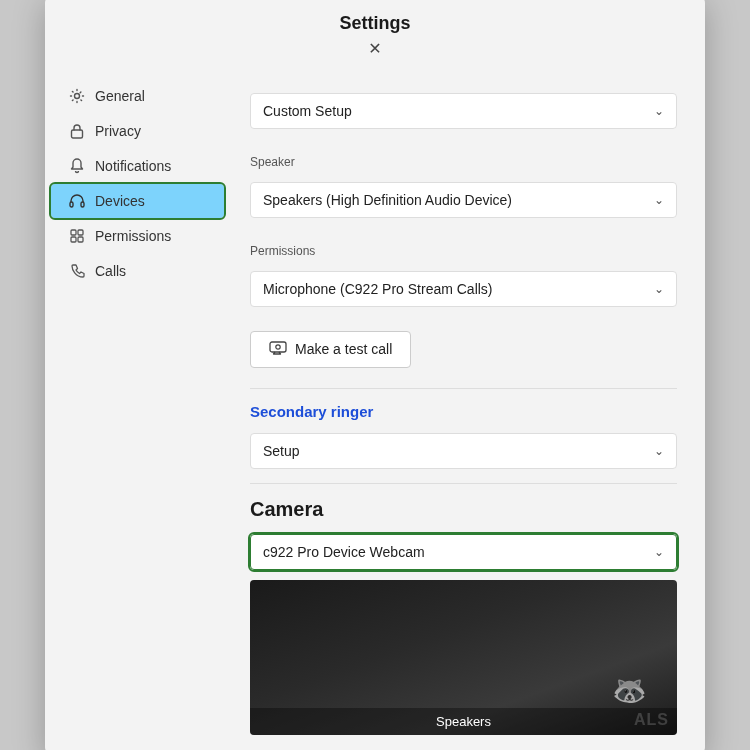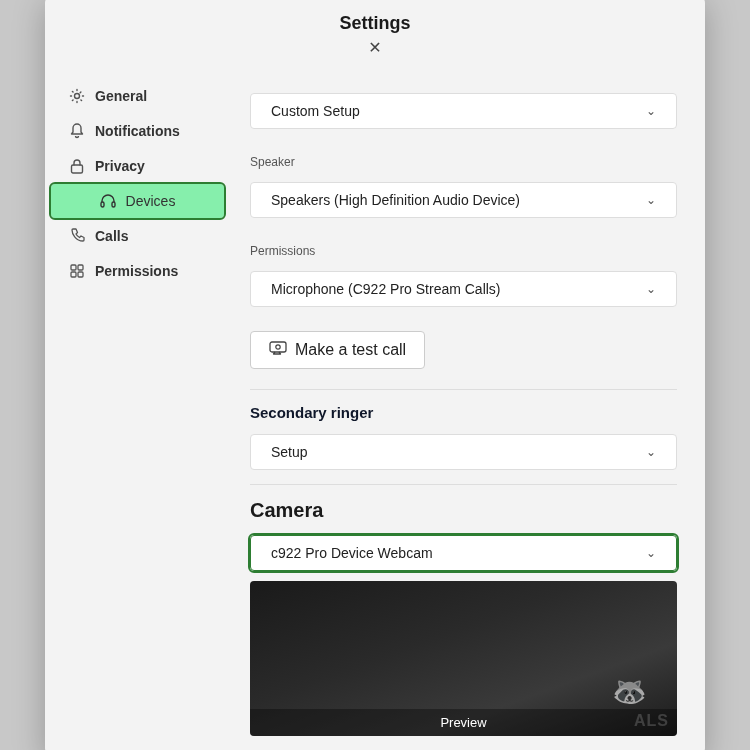--- a/index.html
+++ b/index.html
@@ -60,27 +60,25 @@
     .sidebar-item {
       display: flex;
       align-items: center;
       gap: 10px;
       padding: 9px 18px;
       font-size: 14px;
       color: #333;
       cursor: pointer;
       border-radius: 4px;
       margin: 1px 6px;
-      font-weight: bold;
     }
     .sidebar-item.active {
-      background: #86efac;
+      background: #7dd3fc;
       font-weight: 500;
       outline: 2px solid #2d7d32;
-      justify-content: center;
     }
     .sidebar-icon {
       width: 16px;
       height: 16px;
       display: inline-flex;
       align-items: center;
       justify-content: center;
       color: #555;
       flex-shrink: 0;
     }
@@ -97,21 +95,21 @@
     .dropdown-label {
       font-size: 12px;
       color: #555;
       margin-bottom: 4px;
       margin-top: 26px;
     }
     .dropdown {
       background: #fff;
       border: 1px solid #ddd;
       border-radius: 4px;
-      padding: 9px 20px;
+      padding: 9px 12px;
       display: flex;
       justify-content: space-between;
       align-items: center;
       cursor: pointer;
       font-size: 14px;
       color: #222;
       width: 100%;
       margin-top: 13px;
     }
     .dropdown.camera-select {
@@ -121,40 +119,40 @@
     .chevron {
       font-size: 12px;
       color: #555;
     }
     
     .test-call-btn {
       background: #fff;
       border: 1px solid #ccc;
       border-radius: 4px;
       padding: 9px 18px;
-      font-size: 16px;
+      font-size: 14px;
       cursor: pointer;
       display: inline-flex;
-      align-items: center;
+      align-items: flex-start;
       gap: 8px;
       margin-top: 14px;
       margin-bottom: 6px;
       color: #222;
     }
     
     .divider {
       border: none;
       border-top: 1px solid #ddd;
       margin: 14px 0;
     }
     
     .section-title {
       font-size: 15px;
       font-weight: 600;
-      color: #0f172a;
+      color: #1d4ed8;
       margin-bottom: 4px;
     }
     
     .camera-section-title {
       font-size: 20px;
       font-weight: 600;
       color: #1a1a1a;
       margin-bottom: 8px;
       margin-top: 4px;
     }
@@ -217,67 +215,67 @@
             <circle cx="8" cy="8" r="2.5" stroke="#555" stroke-width="1.4"></circle>
             <path d="M8 1.5v1M8 13.5v1M1.5 8h1M13.5 8h1M3.4 3.4l.7.7M11.9 11.9l.7.7M11.9 4.1l-.7.7M4.1 11.9l-.7.7" stroke="#555" stroke-width="1.4" stroke-linecap="round"></path>
           </svg>
         </span>
         <span>General</span>
       </div>
 
       <div class="sidebar-item">
         <span class="sidebar-icon">
           <svg width="14" height="16" viewBox="0 0 14 16" fill="none" xmlns="http://www.w3.org/2000/svg">
+            <rect x="1.5" y="7" width="11" height="8" rx="1.5" stroke="#555" stroke-width="1.4"></rect>
+            <path d="M4 7V5a3 3 0 0 1 6 0v2" stroke="#555" stroke-width="1.4" stroke-linecap="round"></path>
+          </svg>
+        </span>
+        <span>Privacy</span>
+      </div>
+
+      <div class="sidebar-item">
+        <span class="sidebar-icon">
+          <svg width="14" height="16" viewBox="0 0 14 16" fill="none" xmlns="http://www.w3.org/2000/svg">
             <path d="M7 1a4 4 0 0 0-4 4v4l-1.5 2h11L11 9V5a4 4 0 0 0-4-4z" stroke="#555" stroke-width="1.4" stroke-linejoin="round"></path>
             <path d="M5.5 13a1.5 1.5 0 0 0 3 0" stroke="#555" stroke-width="1.4"></path>
           </svg>
         </span>
         <span>Notifications</span>
-      </div>
-
-      <div class="sidebar-item">
-        <span class="sidebar-icon">
-          <svg width="14" height="16" viewBox="0 0 14 16" fill="none" xmlns="http://www.w3.org/2000/svg">
-            <rect x="1.5" y="7" width="11" height="8" rx="1.5" stroke="#555" stroke-width="1.4"></rect>
-            <path d="M4 7V5a3 3 0 0 1 6 0v2" stroke="#555" stroke-width="1.4" stroke-linecap="round"></path>
-          </svg>
-        </span>
-        <span>Privacy</span>
       </div>
 
       <div class="sidebar-item active">
         <span class="sidebar-icon">
           <svg width="16" height="16" viewBox="0 0 16 16" fill="none" xmlns="http://www.w3.org/2000/svg">
             <path d="M2 9V8a6 6 0 0 1 12 0v1" stroke="#333" stroke-width="1.4"></path>
             <rect x="1" y="9" width="3" height="5" rx="1.5" stroke="#333" stroke-width="1.4"></rect>
             <rect x="12" y="9" width="3" height="5" rx="1.5" stroke="#333" stroke-width="1.4"></rect>
           </svg>
         </span>
         <span>Devices</span>
-      </div>
-
-      <div class="sidebar-item">
-        <span class="sidebar-icon">
-          <svg width="15" height="15" viewBox="0 0 15 15" fill="none" xmlns="http://www.w3.org/2000/svg">
-            <path d="M3 1h3l1.5 3.5-1.5 1.5a8 8 0 0 0 3.5 3.5l1.5-1.5L14 9.5V12a1 1 0 0 1-1 1C5.5 13 2 5.5 2 2a1 1 0 0 1 1-1z" stroke="#555" stroke-width="1.3" stroke-linejoin="round"></path>
-          </svg>
-        </span>
-        <span>Calls</span>
       </div>
 
       <div class="sidebar-item">
         <span class="sidebar-icon">
           <svg width="14" height="14" viewBox="0 0 14 14" fill="none" xmlns="http://www.w3.org/2000/svg">
             <rect x="1" y="1" width="5" height="5" rx="1" stroke="#555" stroke-width="1.3"></rect>
             <rect x="8" y="1" width="5" height="5" rx="1" stroke="#555" stroke-width="1.3"></rect>
             <rect x="1" y="8" width="5" height="5" rx="1" stroke="#555" stroke-width="1.3"></rect>
             <rect x="8" y="8" width="5" height="5" rx="1" stroke="#555" stroke-width="1.3"></rect>
           </svg>
         </span>
         <span>Permissions</span>
+      </div>
+
+      <div class="sidebar-item">
+        <span class="sidebar-icon">
+          <svg width="15" height="15" viewBox="0 0 15 15" fill="none" xmlns="http://www.w3.org/2000/svg">
+            <path d="M3 1h3l1.5 3.5-1.5 1.5a8 8 0 0 0 3.5 3.5l1.5-1.5L14 9.5V12a1 1 0 0 1-1 1C5.5 13 2 5.5 2 2a1 1 0 0 1 1-1z" stroke="#555" stroke-width="1.3" stroke-linejoin="round"></path>
+          </svg>
+        </span>
+        <span>Calls</span>
       </div>
     </nav>
 
     <div class="main-content">
       
       <div class="dropdown-wrapper">
         <div class="dropdown">
           <span>Custom Setup</span>
           <span class="chevron">⌄</span>
         </div>
@@ -331,18 +329,18 @@
       <div class="dropdown-wrapper">
         <div class="dropdown camera-select">
           <span>c922 Pro Device Webcam</span>
           <span class="chevron">⌄</span>
         </div>
       </div>
 
       
       <div class="camera-preview">
         <span class="camera-overlay-icon">🦝</span>
-        <div class="preview-label">Preview</div>
+        <div class="preview-label">Speakers</div>
         <span class="watermark">ALS</span>
       </div>
     </div>
   </div>
 </div>
 
 </body></html>

